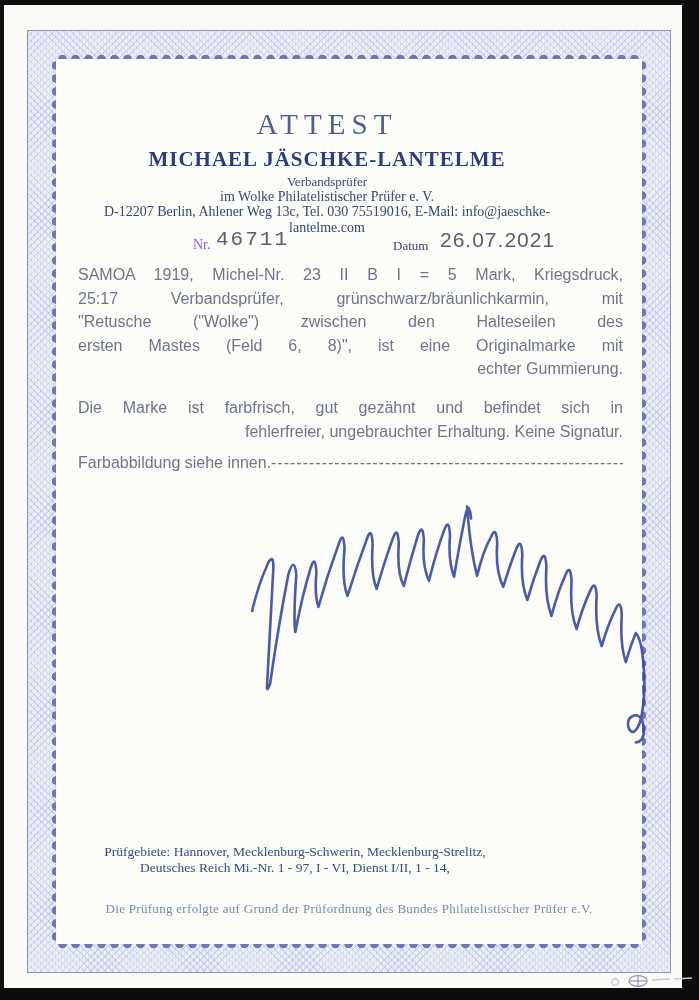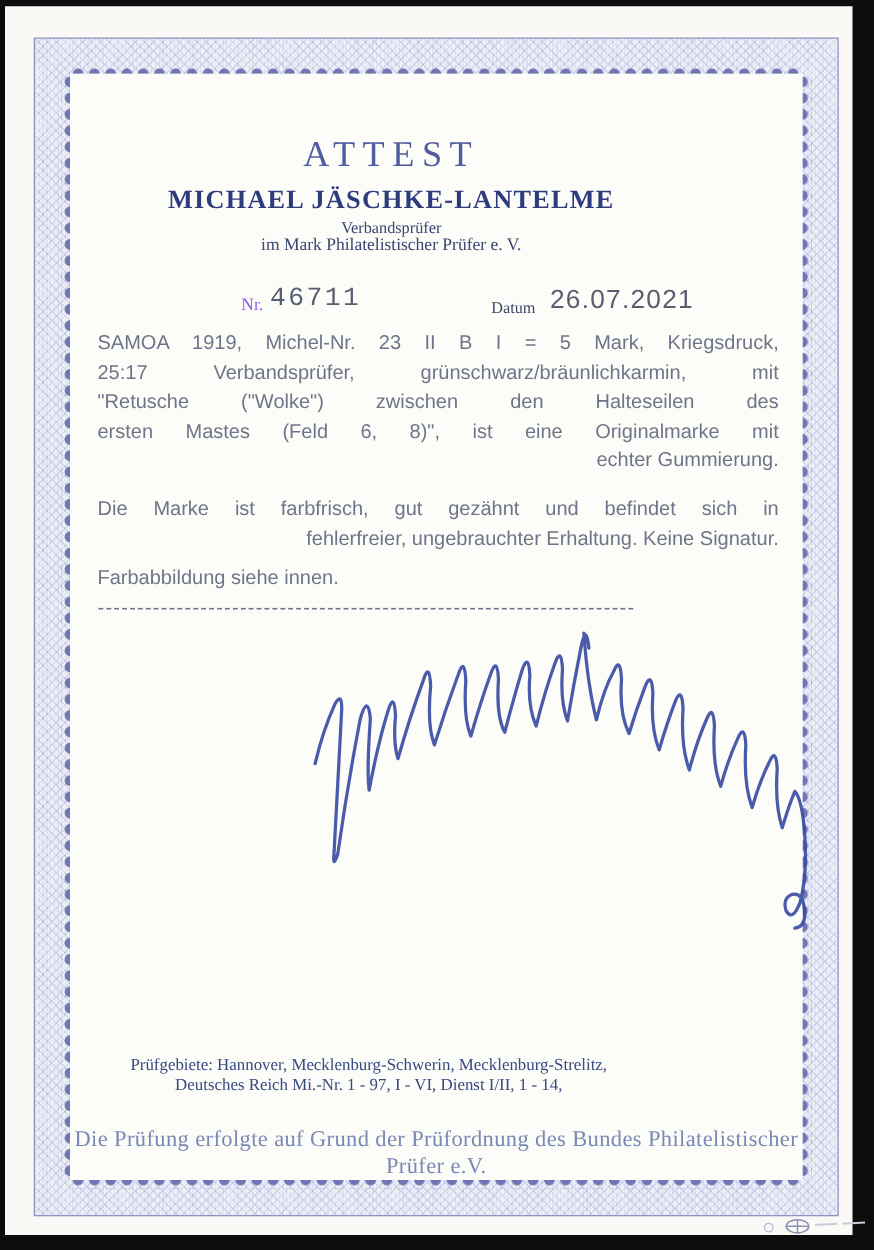--- a/index.html
+++ b/index.html
@@ -18,68 +18,69 @@
   .scallop-h{position:absolute;width:586px;height:7px;left:56px;
      background-repeat:repeat-x;background-size:13px 7px;}
   .scallop-top{top:52px;background-image:radial-gradient(circle 4.6px at 50% 100%, #6f76b2 3.9px, rgba(0,0,0,0) 4.6px);}
   .scallop-bottom{top:944px;background-image:radial-gradient(circle 4.6px at 50% 0%, #6f76b2 3.9px, rgba(0,0,0,0) 4.6px);}
   .scallop-v{position:absolute;width:7px;height:885px;top:59px;
      background-repeat:repeat-y;background-size:7px 13px;}
   .scallop-left{left:49px;background-image:radial-gradient(circle 4.6px at 100% 50%, #6f76b2 3.9px, rgba(0,0,0,0) 4.6px);}
   .scallop-right{left:642px;background-image:radial-gradient(circle 4.6px at 0% 50%, #6f76b2 3.9px, rgba(0,0,0,0) 4.6px);}
 
   .abs{position:absolute;}
-  .ctr{left:56px;width:514px;text-align:center;}
+  .ctr{left:56px;width:514px;text-align:center;padding-left:14px;}
   .title{top:108px;font-size:29px;letter-spacing:6px;color:#4f5c9e;}
   .name{top:147px;font-size:21px;font-weight:bold;letter-spacing:1px;color:#2e3b7d;}
   .role{top:174px;font-size:13px;color:#3a4572;}
   .assoc{top:189px;font-size:14px;color:#3a4572;}
   .contact{top:204px;font-size:14px;color:#3a4572;}
 
   .nr-label{left:193px;top:237px;font-size:14px;color:#8b5cf6;}
   .nr-value{left:216px;top:228px;font-size:21px;letter-spacing:2px;color:#585e70;
             font-family:Liberation Mono, monospace;}
   .datum-label{left:393px;top:238px;font-size:13px;color:#3f4668;}
   .datum-value{left:440px;top:228px;font-size:21px;letter-spacing:1px;color:#585e70;
             font-family:"Liberation Sans","DejaVu Sans",sans-serif;}
 
   .body-block{left:78px;width:545px;color:#6f7588;
       font-family:"Liberation Sans","DejaVu Sans",sans-serif;
       font-size:16px;line-height:23.5px;}
-  .p1{top:263px;} .p2{top:396px;} .p3{top:451px;flex-direction:column;}
+  .p1{top:263px;} .p2{top:396px;} .p3{top:451px;}
   .jline{text-align:justify;text-align-last:justify;}
   .lline{text-align:right;}
   .dashrow{display:flex;align-items:baseline;white-space:nowrap;}
   .dashes{flex:1;overflow:hidden;letter-spacing:1px;}
 
   .sig{left:228px;top:488px;}
 
   .footer-block{left:56px;width:478px;top:844px;text-align:center;
       font-size:13.5px;line-height:16px;color:#394a80;}
   .footer-note{left:56px;width:586px;top:901px;text-align:center;
-      font-size:18px;color:#7988b4;letter-spacing:.3px;}
+      font-size:13px;color:#7988b4;letter-spacing:.3px;}
   .corner-marks{left:606px;top:971px;}
 </style>
 </head>
 <body>
 
 <div class="root">
   <div class="paper"></div>
 
   <div class="band"></div>
   <div class="inner"></div>
   <div class="scallop-h scallop-top"></div>
   <div class="scallop-h scallop-bottom"></div>
   <div class="scallop-v scallop-left"></div>
   <div class="scallop-v scallop-right"></div>
 
   <div class="abs ctr title">ATTEST</div>
   <div class="abs ctr role">Verbandsprüfer</div>
   <div class="abs ctr name">MICHAEL JÄSCHKE-LANTELME</div>
-  <div class="abs ctr assoc">im Mark Philatelistischer Prüfer e. V.</div>
+  <div class="abs ctr assoc">im Wolke Philatelistischer Prüfer e. V.</div>
+  <div class="abs ctr contact">D-12207 Berlin, Ahlener Weg 13c, Tel. 030 75519016, E-Mail: info@jaeschke-lantelme.com</div>
 
   <div class="abs nr-label">Nr.</div>
   <div class="abs nr-value">46711</div>
   <div class="abs datum-label">Datum</div>
   <div class="abs datum-value">26.07.2021</div>
 
   <div class="abs body-block p1">
     <div class="jline">SAMOA 1919, Michel-Nr. 23 II B I = 5 Mark, Kriegsdruck,</div>
     <div class="jline">25:17 Verbandsprüfer, grünschwarz/bräunlichkarmin, mit</div>
     <div class="jline">"Retusche ("Wolke") zwischen den Halteseilen des</div>

